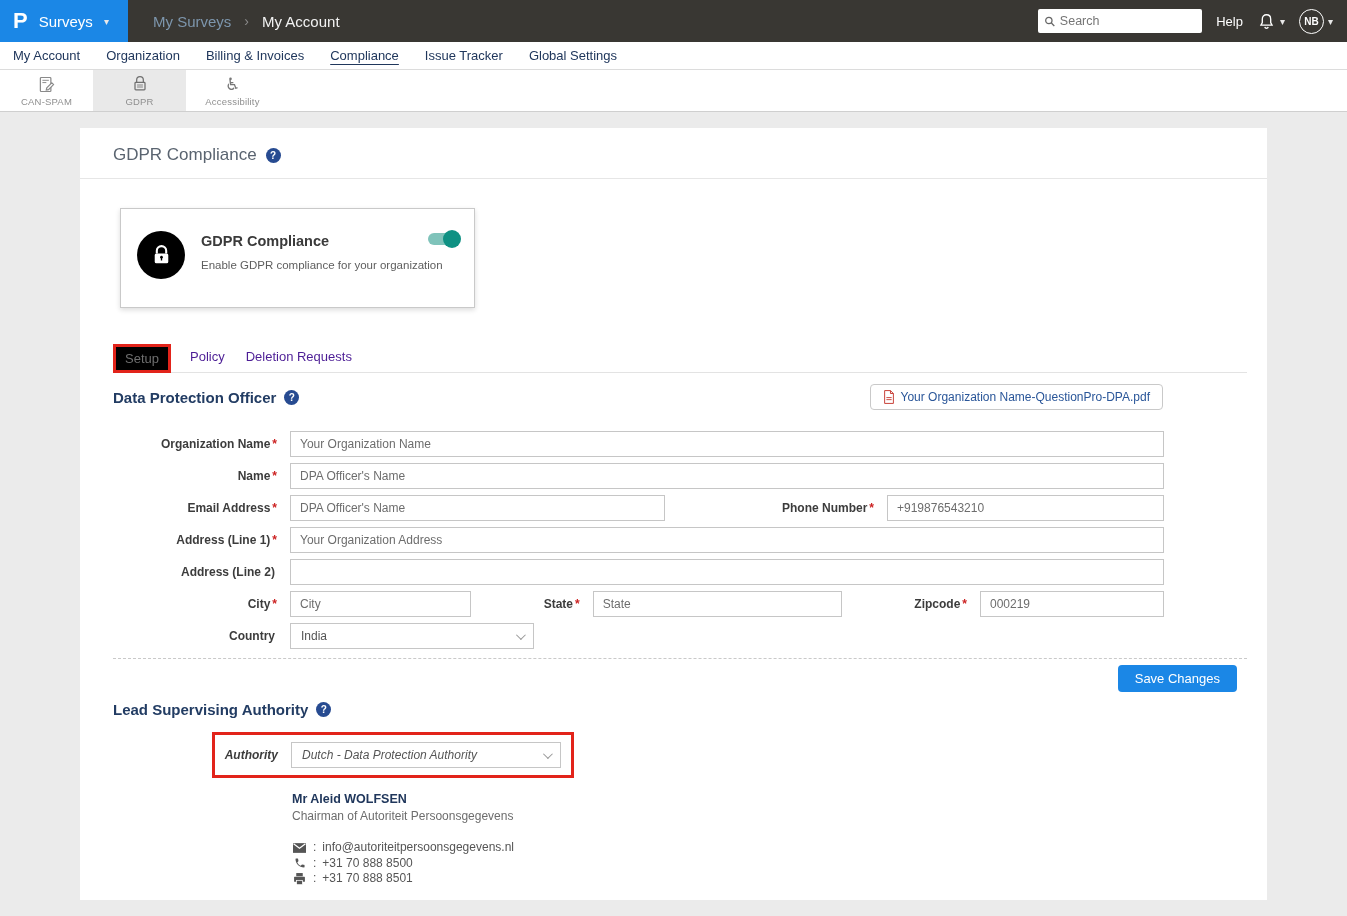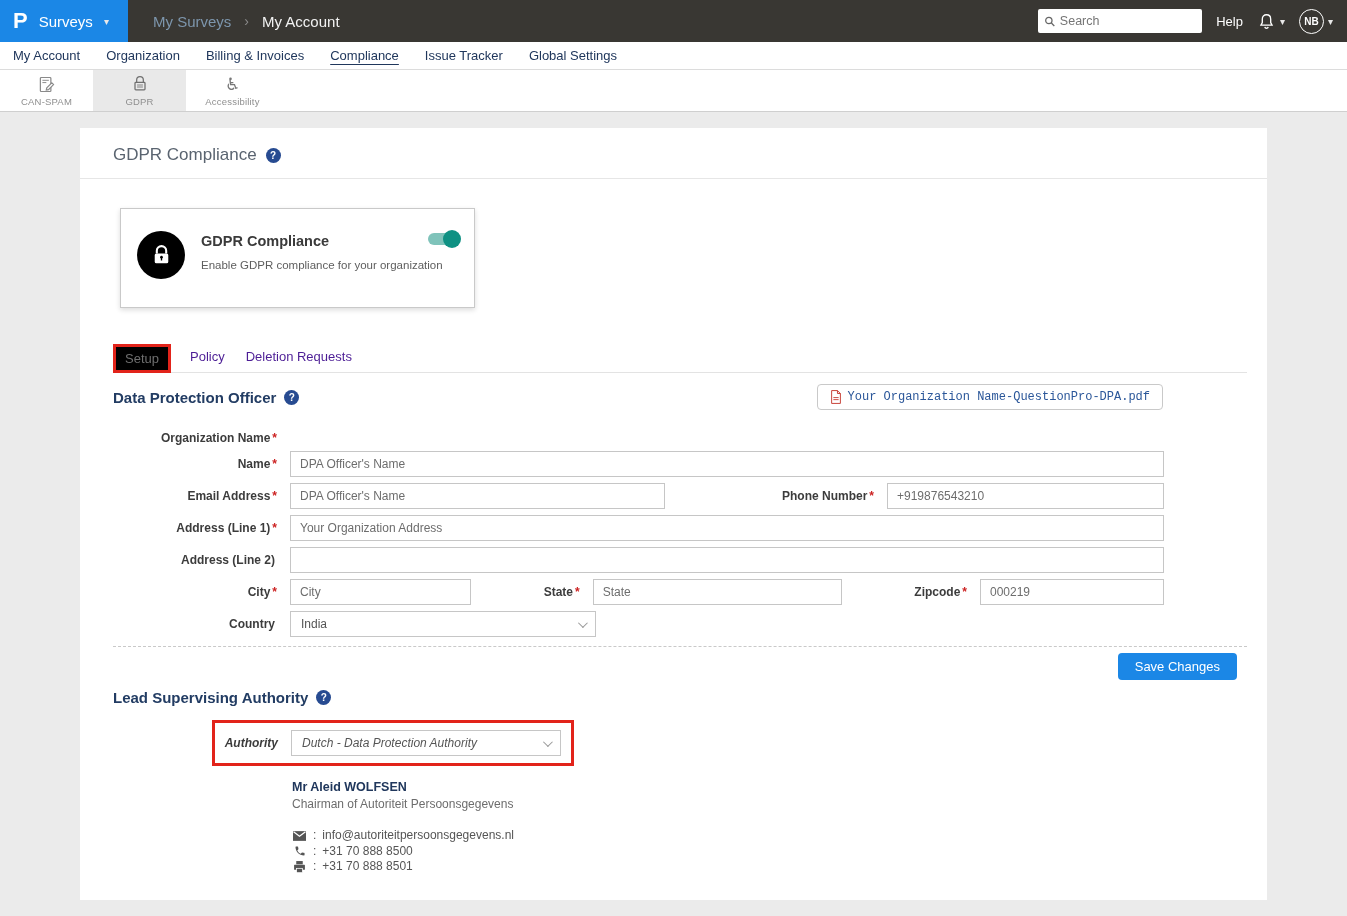--- a/index.html
+++ b/index.html
@@ -52,21 +52,21 @@
   .toggle { position:absolute; right:16px; top:24px; width:30px; height:12px; border-radius:6px; background:#7fc3ba; cursor:pointer; }
   .toggle .knob { position:absolute; right:-3px; top:-3px; width:18px; height:18px; border-radius:50%; background:#0f9183; }
 
   .stabs { margin-top:35px; display:flex; align-items:center; gap:17px; border-bottom:1px solid #e3e3e3; }
   .stab { font-size:13px; color:#4c1d95; padding:6px 2px 8px; cursor:pointer; }
   .stab.active { color:#6f6f6f; border:3px solid #e2231a; padding:4px 9px; margin-bottom:-1px; background:#000000; }
 
   .sec-head-row { margin-top:11px; display:flex; align-items:center; }
   .sec-head { display:flex; align-items:center; gap:8px; }
   .sec-head h2 { font-size:15px; font-weight:bold; color:#223c63; }
-  .pdf-btn { margin-left:auto; margin-right:84px; border:1px solid #c9c9c9; border-radius:4px; height:26px; display:flex; align-items:center; gap:6px; padding:0 12px; background:#fff; cursor:pointer;font-family:Liberation Mono, monospace; }
+  .pdf-btn { margin-left:auto; margin-right:84px; border:1px solid #c9c9c9; border-radius:4px; height:26px; display:flex; align-items:center; gap:6px; padding:0 12px; background:#fff; cursor:pointer; }
   .pdf-btn span { font-size:12px; color:#2a5699; font-family:inherit; }
 
   .form { margin-top:21px; width:1051px; }
   .frow { display:flex; align-items:center; margin-bottom:6px; }
   .flabel { width:164px; flex-shrink:0; text-align:right; font-size:12px; font-weight:bold; color:#3c3c3c; }
   .req { color:#cc2222; margin-left:2px; }
   .fin { margin-left:13px; height:26px; border:1px solid #c6c6c6; font-size:12px; color:#6d6d6d; padding:0 9px; outline:none; font-family:inherit; background:#fff; }
   .grow { flex:1; }
   .rlabel { margin-left:auto; font-size:12px; font-weight:bold; color:#3c3c3c; }
   .fselect { margin-left:13px; height:26px; border:1px solid #c6c6c6; background:#fff; display:flex; align-items:center; justify-content:space-between; padding:0 10px; font-size:12px; color:#555; cursor:pointer; }
@@ -204,20 +204,21 @@
               <path d="M12.5 1v5h5" fill="none" stroke="#c4352b" stroke-width="1.6"></path>
               <path d="M5.5 13h9M5.5 16.5h9" stroke="#c4352b" stroke-width="1.5"></path>
             </svg>
           <span>Your Organization Name-QuestionPro-DPA.pdf</span>
         </button>
       </div>
 
       <div class="form">
         <div class="frow">
           <span class="flabel"><span>Organization Name</span><span class="req">*</span></span>
+          <input class="fin grow" value="Your Organization Name" style="">
         </div>
         <div class="frow">
           <span class="flabel"><span>Name</span><span class="req">*</span></span>
           <input class="fin grow" value="DPA Officer's Name" style="">
         </div>
         <div class="frow">
           <span class="flabel"><span>Email Address</span><span class="req">*</span></span>
           <input class="fin" style="width: 375px;" value="DPA Officer's Name">
           <span class="rlabel"><span>Phone Number</span><span class="req">*</span></span>
           <input class="fin" style="width: 277px;" value="+919876543210">
@@ -233,21 +234,21 @@
         <div class="frow">
           <span class="flabel"><span>City</span><span class="req">*</span></span>
           <input class="fin" style="width: 181px;" value="City">
           <span class="rlabel"><span>State</span><span class="req">*</span></span>
           <input class="fin" style="width: 249px;" value="State">
           <span class="rlabel"><span>Zipcode</span><span class="req">*</span></span>
           <input class="fin" style="width: 184px;" value="000219">
         </div>
         <div class="frow">
           <span class="flabel"><span>Country</span><span class="req"></span></span>
-          <div class="fselect" style="width:306px;">
+          <div class="fselect" style="width:244px;">
             <span>India</span>
             <span class="chev"></span>
           </div>
         </div>
       </div>
 
       <div class="dash"></div>
 
       <div class="save-row">
         <button class="save-btn">Save Changes</button>

